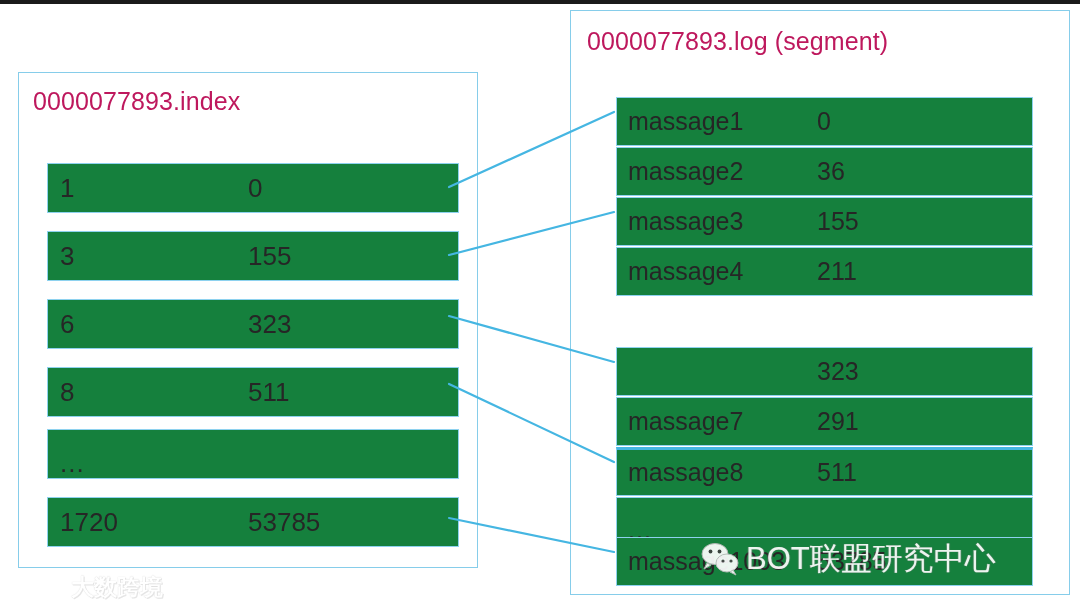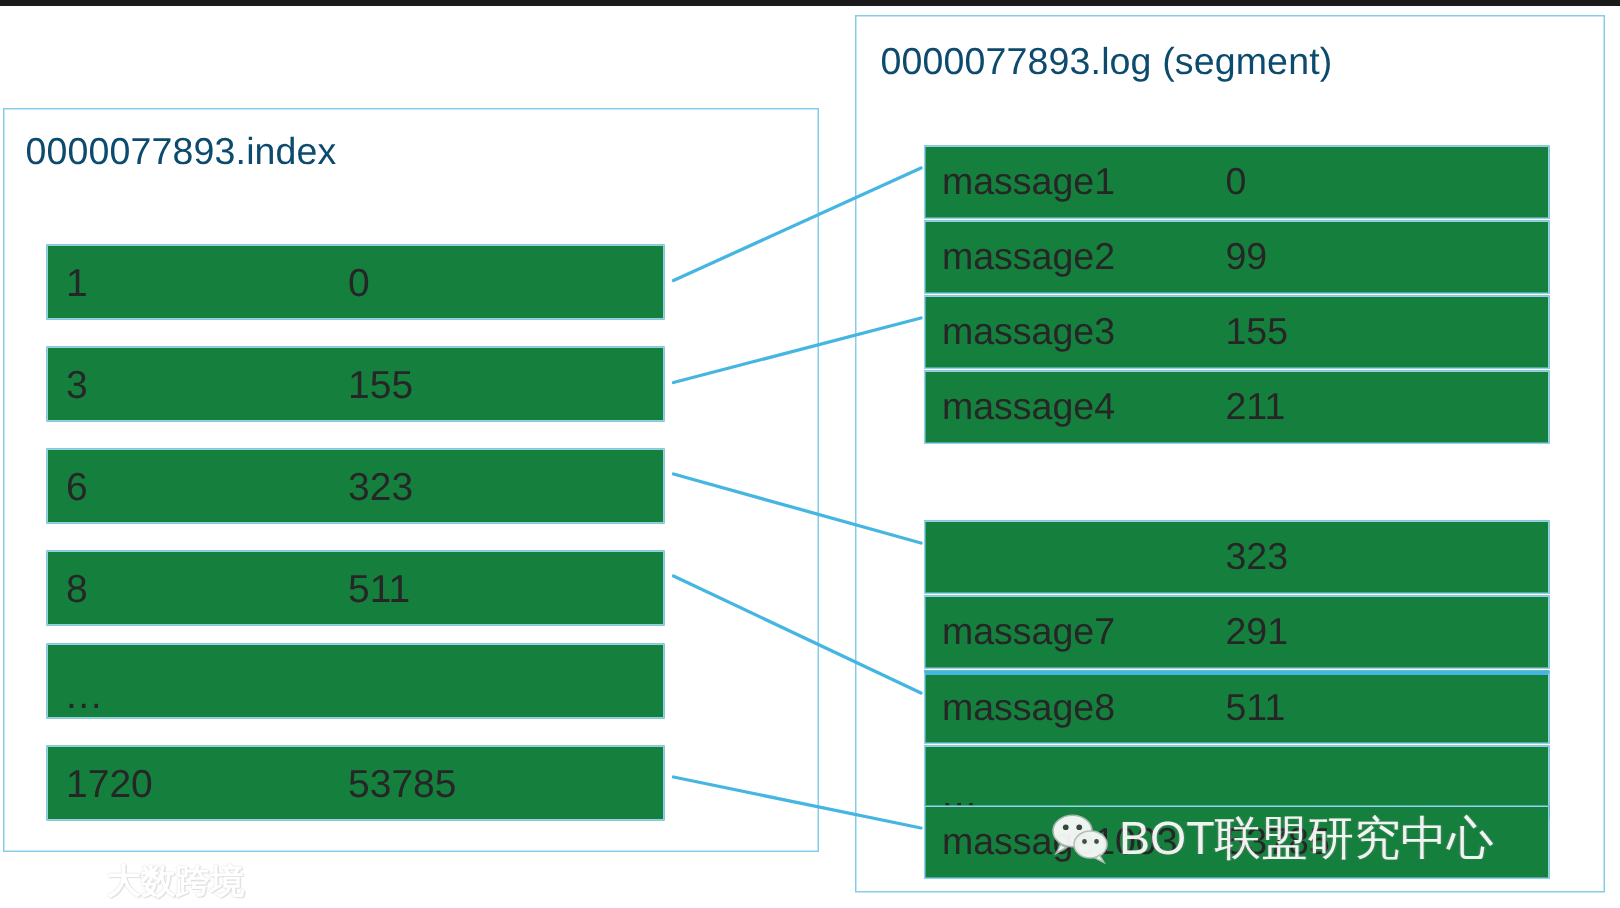--- a/index.html
+++ b/index.html
@@ -25,30 +25,30 @@
   }
 
   
   .panel {
     position: absolute;
     background: #ffffff;
     border: 1.5px solid #86cdea;
     box-sizing: border-box;
   }
   #index-panel {
-    left: 2px; top: 72px;
-    width: 544px; height: 496px;
+    left: 18px; top: 72px;
+    width: 460px; height: 496px;
   }
   #log-panel {
     left: 570px; top: 10px;
     width: 500px; height: 585px;
   }
   .panel-title {
     position: absolute;
-    color: #0c4a6e;
+    color: #be185d;
     font-size: 25px;
     font-weight: 400;
     letter-spacing: 0.1px;
     white-space: nowrap;
   }
   #index-panel .panel-title { left: 14px; top: 14px; }
   #log-panel .panel-title  { left: 16px; top: 16px; }
 
   
   .row {
@@ -199,21 +199,21 @@
   <div class="panel" id="log-panel">
     <div class="panel-title">0000077893.log (segment)</div>
 
     <div class="row log-row" style="top:86px;">
       <span class="k">massage1</span>
       <span class="v">0</span>
     </div>
 
     <div class="row log-row" style="top:136px;">
       <span class="k">massage2</span>
-      <span class="v">99</span>
+      <span class="v">36</span>
     </div>
 
     <div class="row log-row" style="top:186px;">
       <span class="k">massage3</span>
       <span class="v">155</span>
     </div>
 
     <div class="row log-row" style="top:236px;">
       <span class="k">massage4</span>
       <span class="v">211</span>

